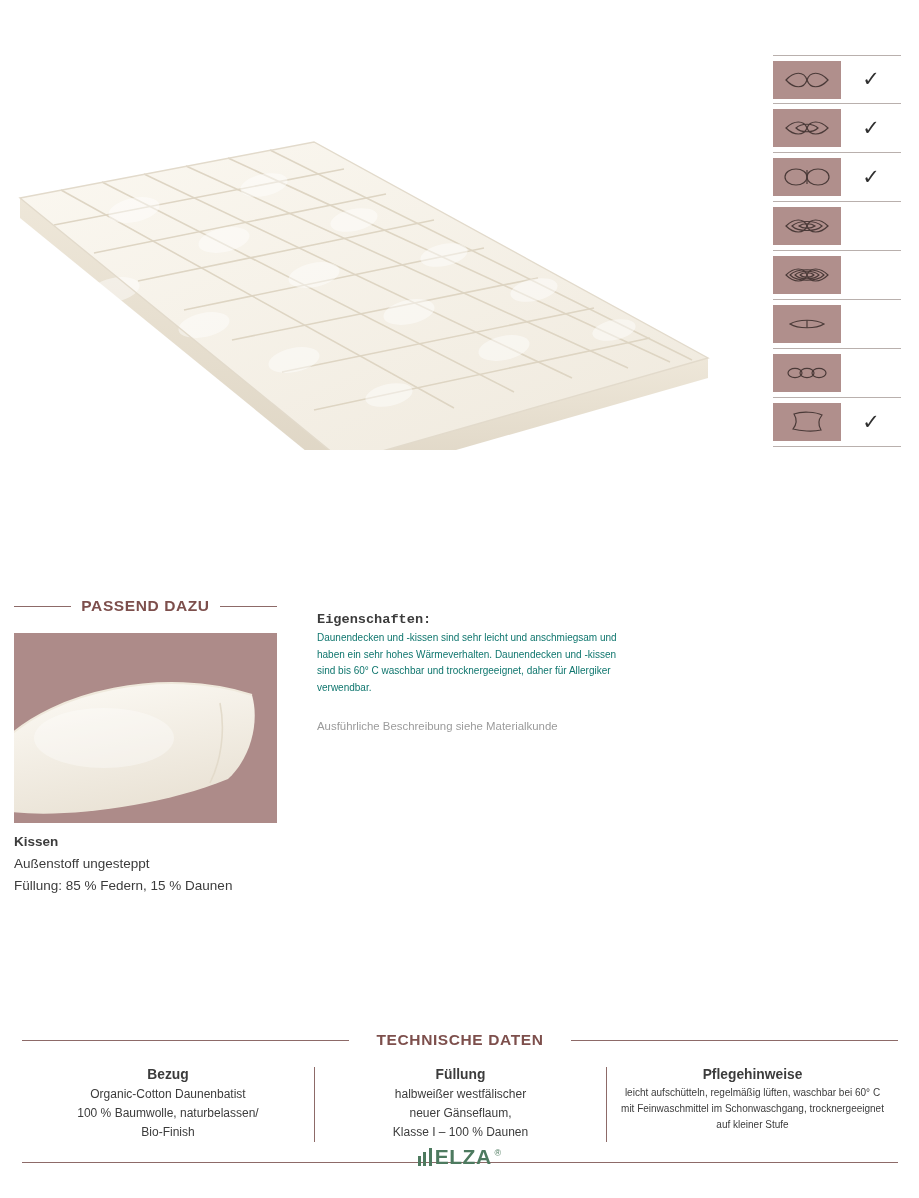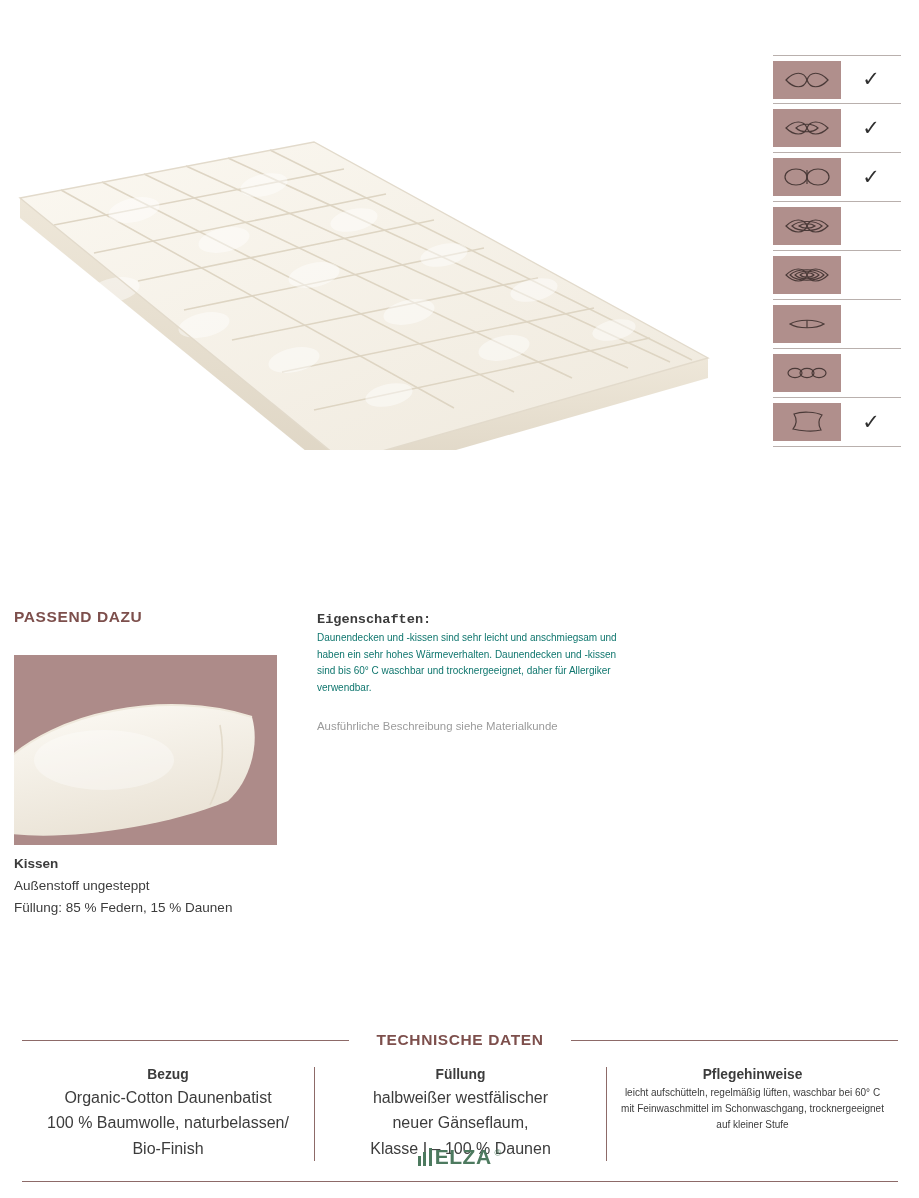--- a/index.html
+++ b/index.html
@@ -60,24 +60,23 @@
     line-height: 1;
   }
 
   
   #passend-block {
     position: absolute;
     left: 14px; top: 597px;
     width: 263px;
   }
   .passend-head {
-    display: flex; align-items: flex-start;
+    display: flex; align-items: center;
     gap: 10px;
     margin-bottom: 18px;
-    flex-direction: column;
   }
   .passend-rule {
     height: 1px; background: #8d6a68; flex: 1 1 auto;
   }
   .passend-title {
     font-size: 15.5px;
     font-weight: bold;
     color: #7d4f4c;
     letter-spacing: 0.6px;
     white-space: nowrap;
@@ -153,21 +152,21 @@
   }
   .tech-col + .tech-col { border-left: 1px solid #8d6a68; }
   .tech-col h4 {
     margin: 0 0 3px 0;
     font-size: 13.8px;
     font-weight: bold;
     color: #3c3c3c;
   }
   .tech-col p {
     margin: 0;
-    font-size: 16px;
+    font-size: 12px;
     line-height: 1.58;
     color: #3c3c3c;
   }
   .tech-col.care p { font-size: 10px; line-height: 1.6; }
 
   
   #logo {
     position: absolute;
     left: 0; right: 0; top: 1148px;
     display: flex; align-items: flex-start; justify-content: center;

